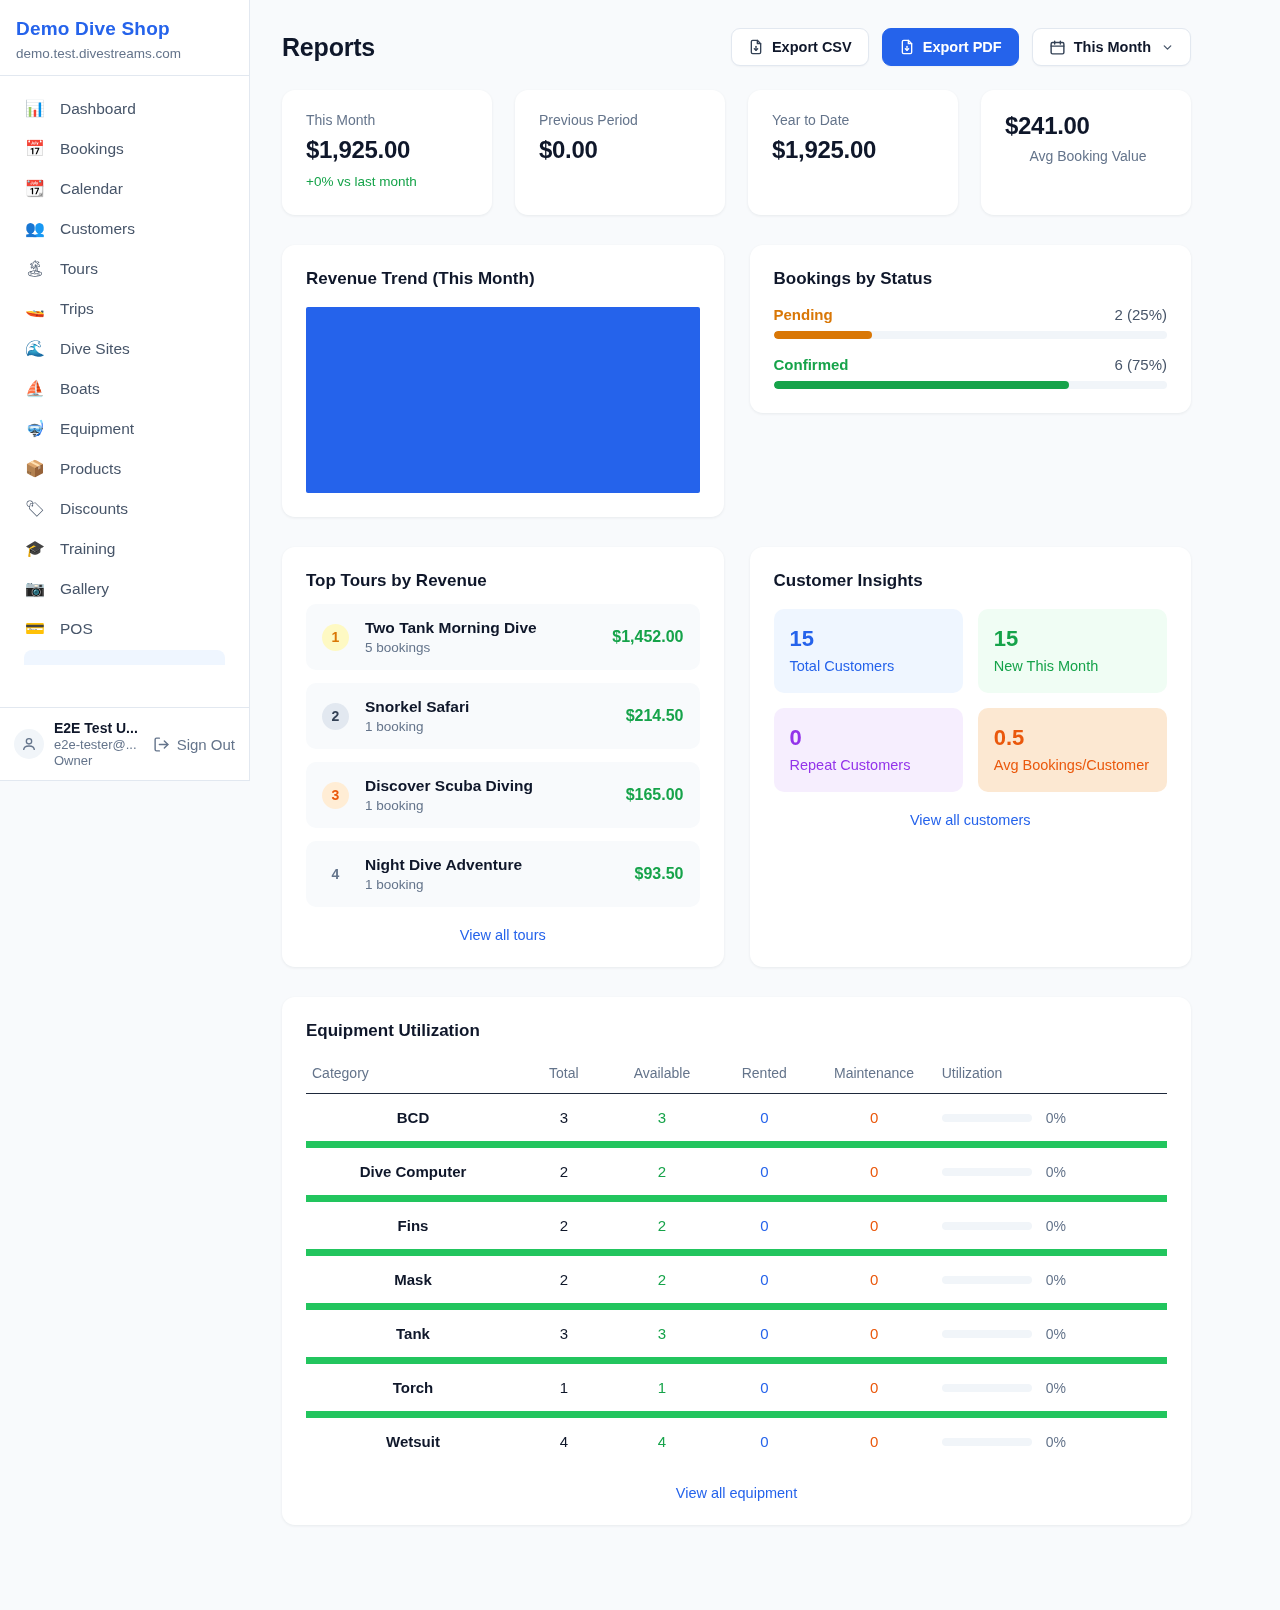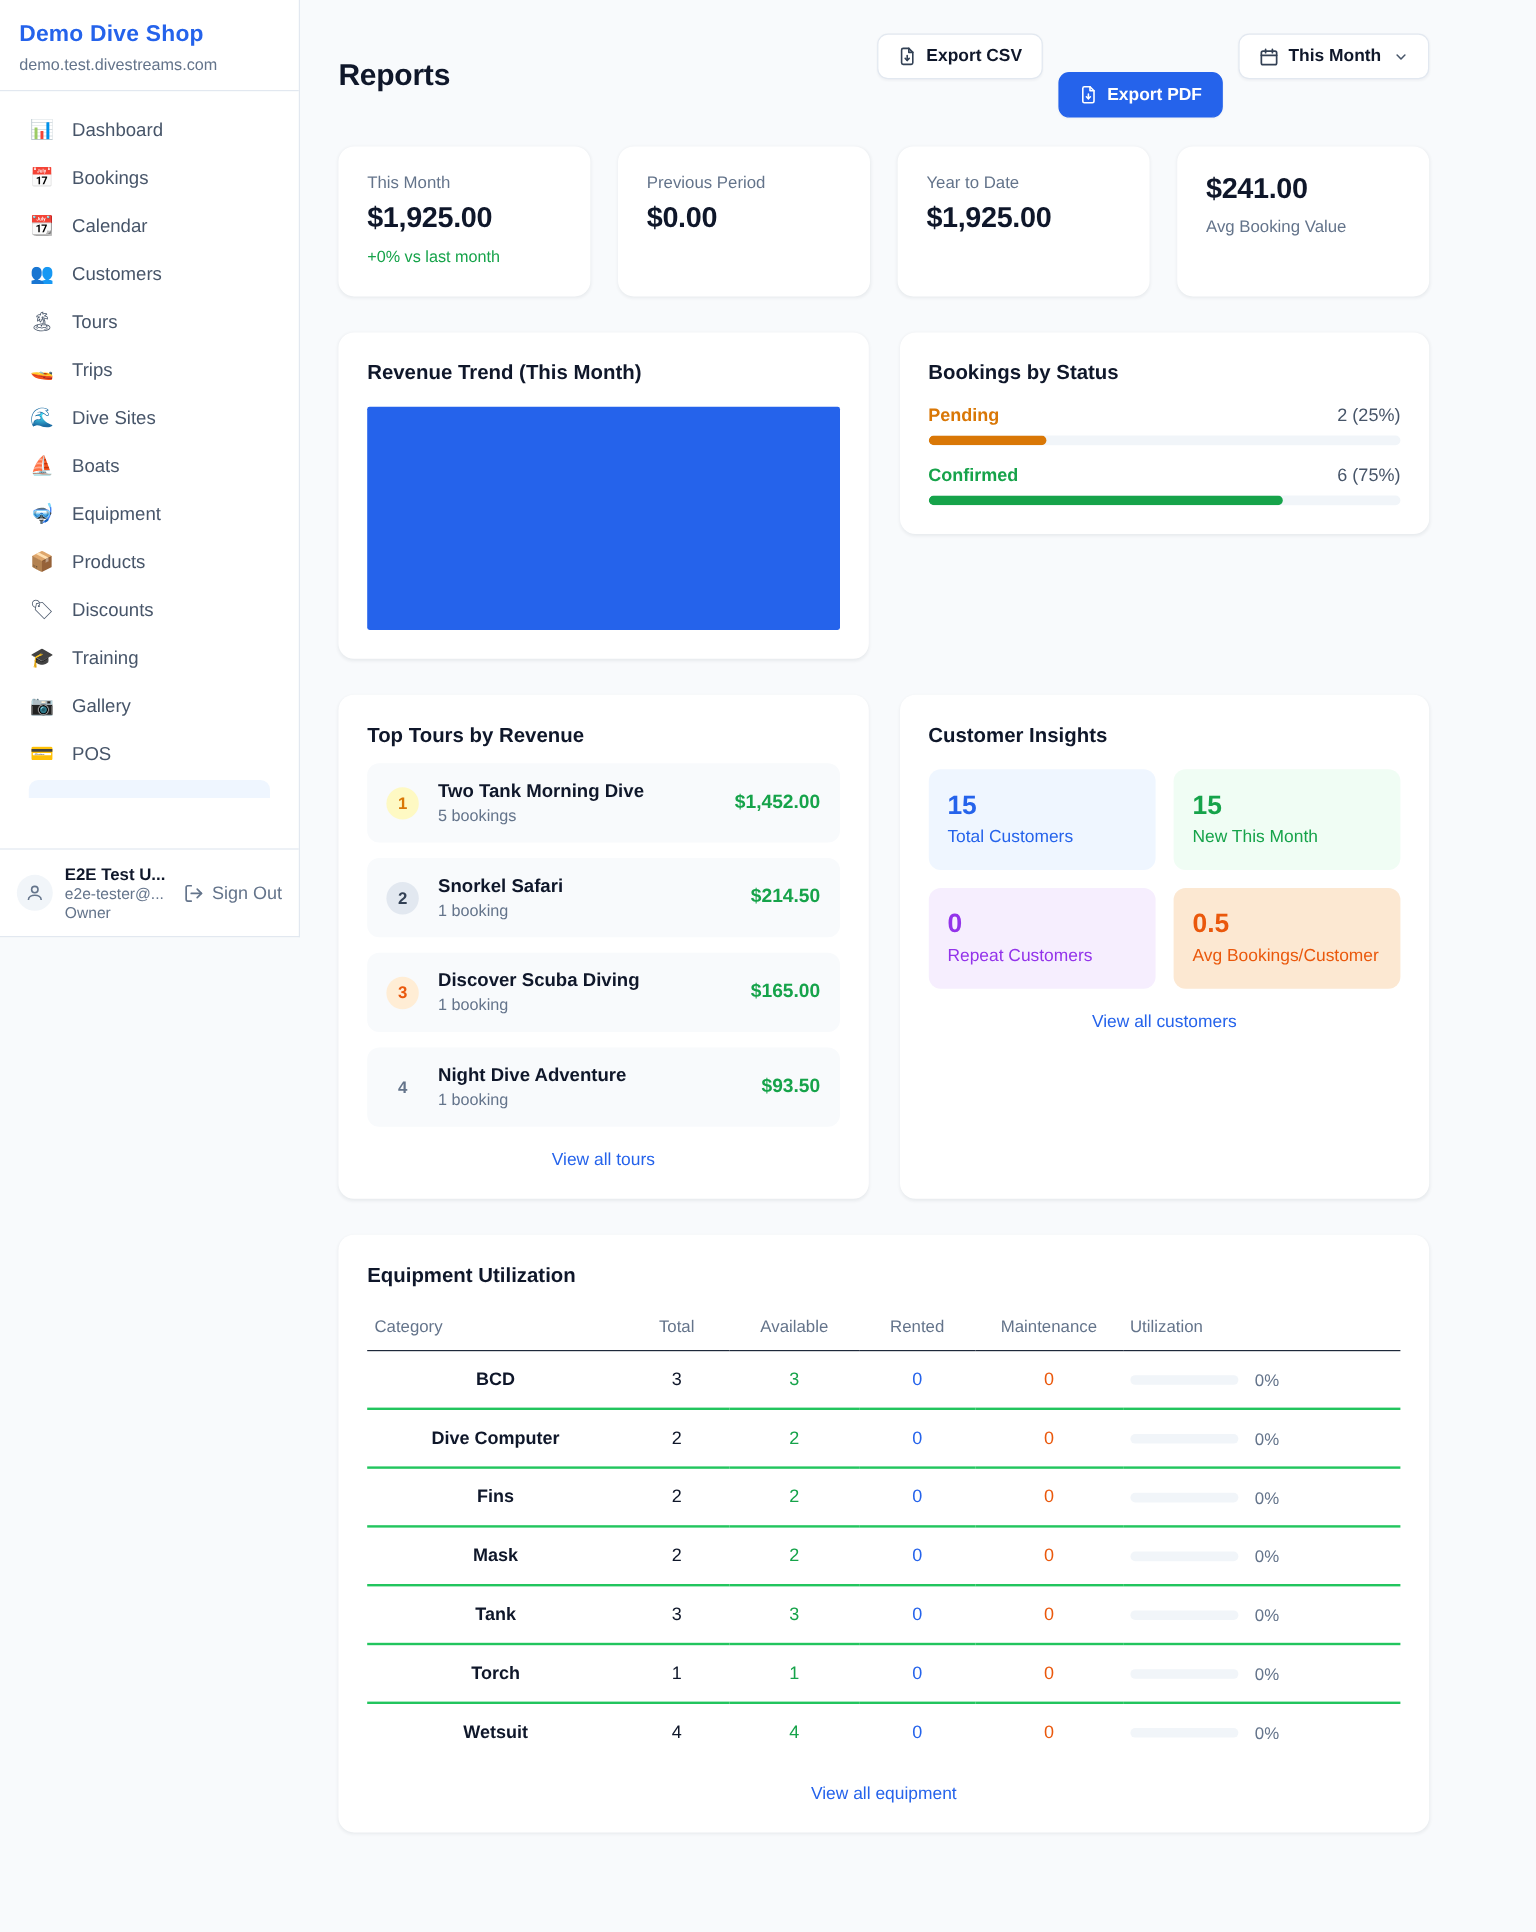--- a/index.html
+++ b/index.html
@@ -44,33 +44,33 @@
   main { margin-left:250px; padding:28px 89px 40px 32px; }
   .page-head { display:flex; align-items:center; justify-content:space-between; }
   .page-title { font-size:25px; font-weight:800; color:#0f172a; letter-spacing:-.2px; }
   .head-actions { display:flex; gap:13px; }
   .btn {
     display:flex; align-items:center; gap:8px; height:38px; padding:0 16px;
     border-radius:9px; font-size:14.5px; font-weight:600; cursor:pointer;
     background:#ffffff; border:1px solid #e2e8f0; color:#0f172a;
     box-shadow:0 1px 2px rgba(15,23,42,.04);
   }
-  .btn.primary { background:#2563eb; border-color:#2563eb; color:#ffffff;margin-top:32px; }
+  .btn.primary { background:#2563eb; border-color:#2563eb; color:#ffffff; }
   .chev { margin-left:2px; }
   
   .card { background:#ffffff; border-radius:13px; box-shadow:0 1px 3px rgba(15,23,42,.07); padding:20px; }
   .grid4 { display:grid; grid-template-columns:repeat(4,1fr); gap:23px; margin-top:24px; }
   .grid2 { display:grid; grid-template-columns:1fr 1fr; gap:26px; margin-top:30px; }
   .grid2.tops { align-items:start; }
   .stat-label { font-size:14px; color:#64748b; }
   .stat-value { font-size:24px; font-weight:800; color:#0f172a; margin-top:8px; letter-spacing:-.3px; }
   .stat-delta { font-size:13.5px; color:#16a34a; margin-top:10px; }
   .stat-card { padding:22px 20px 26px 24px; }
   .stat-card.flip .stat-value { margin-top:0; }
-  .stat-card.flip .stat-label { margin-top:8px; }
+  .stat-card.flip .stat-label { margin-top:8px;text-align:center; }
   .card-title { font-size:17px; font-weight:700; color:#0f172a; }
   
   .chart-area { margin-top:18px; height:186px; background:#2563eb; border-radius:2px; }
   .rev-card { padding:24px; }
   
   .status-card { padding:24px; }
   .status-row { margin-top:17px; }
   .status-line { display:flex; justify-content:space-between; align-items:baseline; }
   .status-name { font-size:15px; font-weight:700; }
   .status-val { font-size:15px; color:#475569; }
@@ -107,21 +107,21 @@
   .tile.orange { background:#fce8d2; } .tile.orange .t-val, .tile.orange .t-label { color:#ea580c; }
   
   .equip-card { margin-top:30px; padding:24px; }
   table.equip { width:100%; border-collapse:collapse; margin-top:14px; }
   table.equip th {
     text-align:center; font-size:14px; font-weight:400; color:#64748b;
     padding:10px 6px 12px 6px; border-bottom:1px solid #1e293b;
   }
   table.equip th.cat, table.equip th.util { text-align:left; }
   table.equip td {
-    padding:15px 6px; font-size:15px; border-bottom:2px solid #22c55e; text-align:center;
+    padding:15px 6px; font-size:15px; border-bottom:7px solid #22c55e; text-align:center;
   }
   table.equip tr:last-child td { border-bottom:none; }
   td.cat { text-align:left; font-weight:600; color:#0f172a; }
   td.avail { color:#16a34a; }
   td.rent  { color:#2563eb; }
   td.maint { color:#ea580c; }
   td.util { text-align:left; }
   .util-wrap { display:flex; align-items:center; gap:14px; }
   .util-track { width:90px; height:8px; border-radius:99px; background:#f1f5f9; }
   .util-label { font-size:14px; color:#64748b; }

